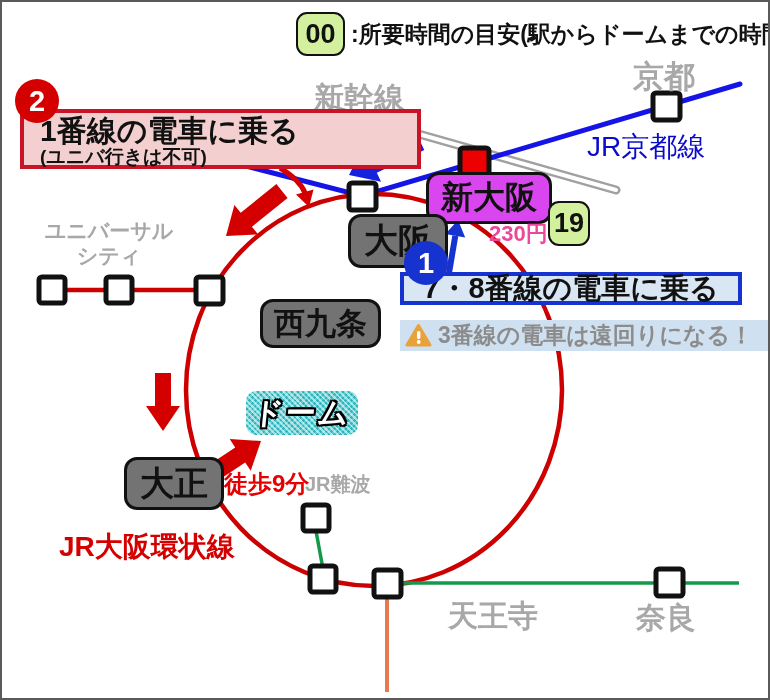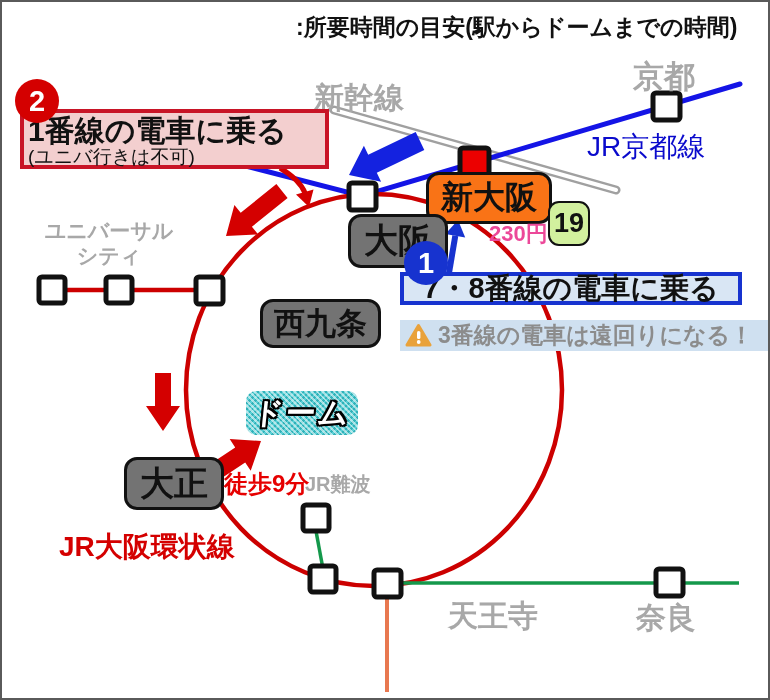--- a/index.html
+++ b/index.html
@@ -3,21 +3,21 @@
 <meta charset="utf-8">
 <style>
   html,body{margin:0;padding:0;background:#fff;font-family:"Liberation Sans",sans-serif;}
   #canvas{position:relative;width:770px;height:700px;border:2px solid #5a5a5a;box-sizing:border-box;background:#fff;overflow:hidden;}
   #map-svg{position:absolute;left:0;top:0;}
   .abs{position:absolute;}
   .gray-label{color:#a8a8a8;font-weight:700;font-size:30px;white-space:nowrap;}
   .station-box{position:absolute;border:3px solid #111;border-radius:13px;color:#111;
     font-weight:700;white-space:nowrap;display:flex;align-items:center;justify-content:center;}
   .pink{background:#737373;margin-left:38px;}
-  .lavender{background:#f97316;}
+  .lavender{background:#d946ef;}
   .step-badge{position:absolute;width:44px;height:44px;border-radius:50%;color:#fff;
     font-weight:800;font-size:29px;display:flex;align-items:center;justify-content:center;z-index:6;}
   .legend{display:flex;align-items:center;gap:6px;}
   .green-badge{background:#d2f09e;border:2px solid #111;border-radius:11px;
     display:flex;align-items:center;justify-content:center;font-weight:700;color:#111;}
   .dome-badge{background-color:#5ad0d6;
     background-image:repeating-linear-gradient(45deg,rgba(255,255,255,.55) 0 2px,transparent 2px 4px),
       repeating-linear-gradient(-45deg,rgba(0,140,150,.45) 0 2px,transparent 2px 4px);
     border-radius:10px;display:flex;align-items:center;justify-content:center;}
   .dome-text{color:#fff;font-weight:800;font-size:30px;letter-spacing:2px;display:inline-block;transform:skewX(-6deg);
@@ -65,20 +65,21 @@
     <rect x="104" y="275" width="26" height="26" rx="3" fill="#fff" stroke="#111" stroke-width="5"></rect>
     <rect x="194" y="275" width="27" height="27" rx="3" fill="#fff" stroke="#111" stroke-width="5"></rect>
     <rect x="184" y="464" width="29" height="29" rx="3" fill="#ec0000" stroke="#111" stroke-width="5"></rect>
     <rect x="301" y="503" width="26" height="26" rx="3" fill="#fff" stroke="#111" stroke-width="5"></rect>
     <rect x="308" y="564" width="26" height="26" rx="3" fill="#fff" stroke="#111" stroke-width="5"></rect>
     <rect x="372" y="568" width="27" height="27" rx="3" fill="#fff" stroke="#111" stroke-width="5"></rect>
     <rect x="654" y="567" width="27" height="27" rx="3" fill="#fff" stroke="#111" stroke-width="5"></rect>
   </svg>
 
   <div class="abs legend" style="left:294px;top:10px;">
+    <span class="green-badge" style="width:45px;height:40px;font-size:27px;">00</span>
     <span style="font-size:23px;font-weight:600;color:#111;white-space:nowrap;">:所要時間の目安(駅からドームまでの時間)</span>
   </div>
 
   <div class="abs gray-label" style="left:312px;top:76px;">新幹線</div>
   <div class="abs" style="left:585px;top:126px;font-size:28px;font-weight:400;color:#0a0acc;white-space:nowrap;">JR京都線</div>
   <div class="abs" style="left:57px;top:526px;font-size:28px;font-weight:700;color:#d40000;white-space:nowrap;">JR大阪環状線</div>
 
   <div class="abs gray-label" style="left:631px;top:54px;font-size:31px;">京都</div>
   <div class="abs" style="left:37px;top:216px;width:140px;text-align:center;color:#a8a8a8;font-weight:700;font-size:21px;line-height:25px;">
     <span style="display:block;">ユニバーサル</span>
@@ -89,23 +90,23 @@
   <div class="abs gray-label" style="left:634px;top:596px;">奈良</div>
 
   <div class="station-box lavender" style="left:424px;top:170px;width:120px;height:46px;font-size:32px;">新大阪</div>
   <div class="station-box pink" style="left:308px;top:212px;width:94px;height:48px;font-size:34px;">大阪</div>
   <div class="station-box pink" style="left:220px;top:297px;width:115px;height:43px;font-size:31px;">西九条</div>
   <div class="station-box pink" style="left:84px;top:455px;width:94px;height:47px;font-size:34px;">大正</div>
 
   <div class="abs" style="left:487px;top:217px;font-size:22px;font-weight:600;color:#ec4899;">230円</div>
   <div class="abs green-badge" style="left:546px;top:199px;width:38px;height:41px;font-size:27px;">19</div>
 
-  <div class="step-box" style="left:18px;top:107px;width:309px;height:60px;background:#f3cfcf;border:4px solid #c81426;padding:1px 0 0 4px;">
+  <div class="step-box" style="left:18px;top:107px;width:401px;height:60px;background:#f3cfcf;border:4px solid #c81426;padding:1px 0 0 16px;">
     <div style="font-size:30px;font-weight:700;color:#111;line-height:33px;white-space:nowrap;">1番線の電車に乗る</div>
-    <div style="font-size:19px;font-weight:400;color:#111;line-height:20px;white-space:nowrap;">(ユニバ行きは不可)</div>
+    <div style="font-size:19px;font-weight:700;color:#111;line-height:20px;white-space:nowrap;">(ユニバ行きは不可)</div>
   </div>
   <div class="step-badge" style="left:13px;top:77px;background:#d40000;">2</div>
 
   <div class="step-box" style="left:398px;top:270px;width:342px;height:33px;background:#d9e6f4;border:4px solid #1733cf;display:flex;align-items:center;justify-content:center;">
     <span style="font-size:29px;font-weight:700;color:#111;white-space:nowrap;">7・8番線の電車に乗る</span>
   </div>
   <div class="step-badge" style="left:402px;top:239px;background:#1733cf;">1</div>
 
   <div class="warn-strip" style="left:398px;top:318px;width:372px;height:31px;padding-left:5px;">
     <svg width="27" height="25" viewBox="0 0 27 25">

